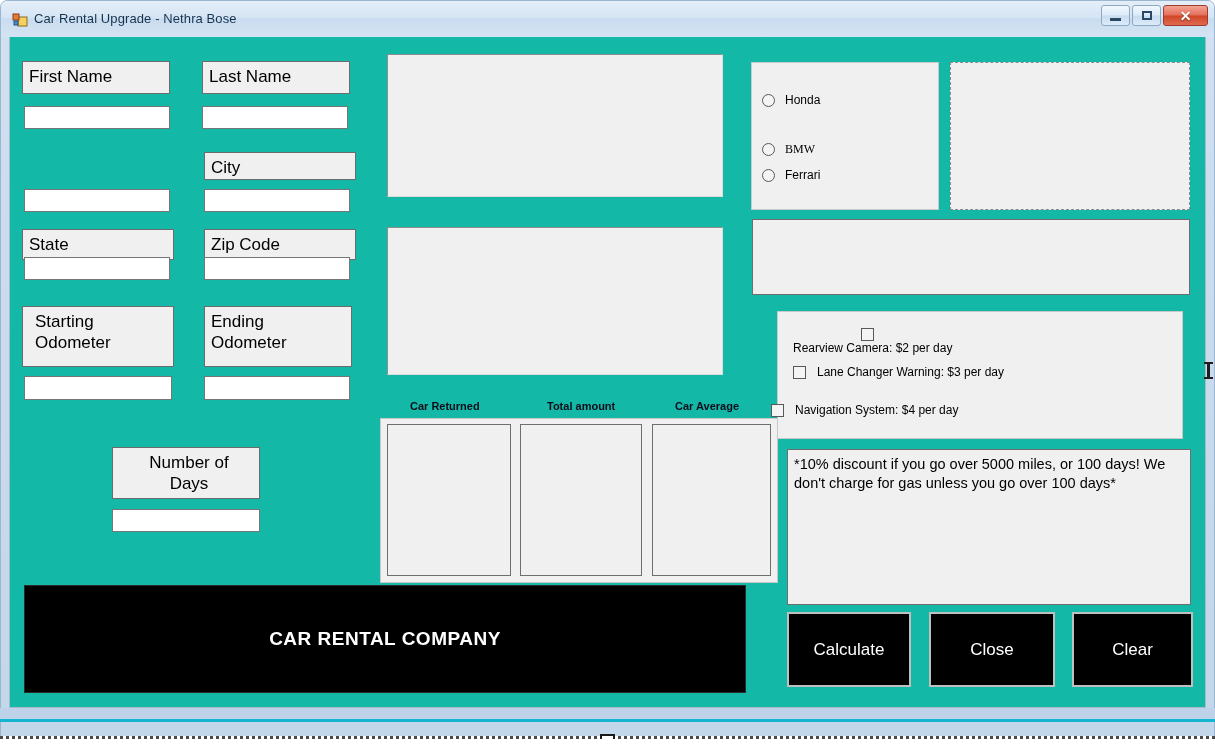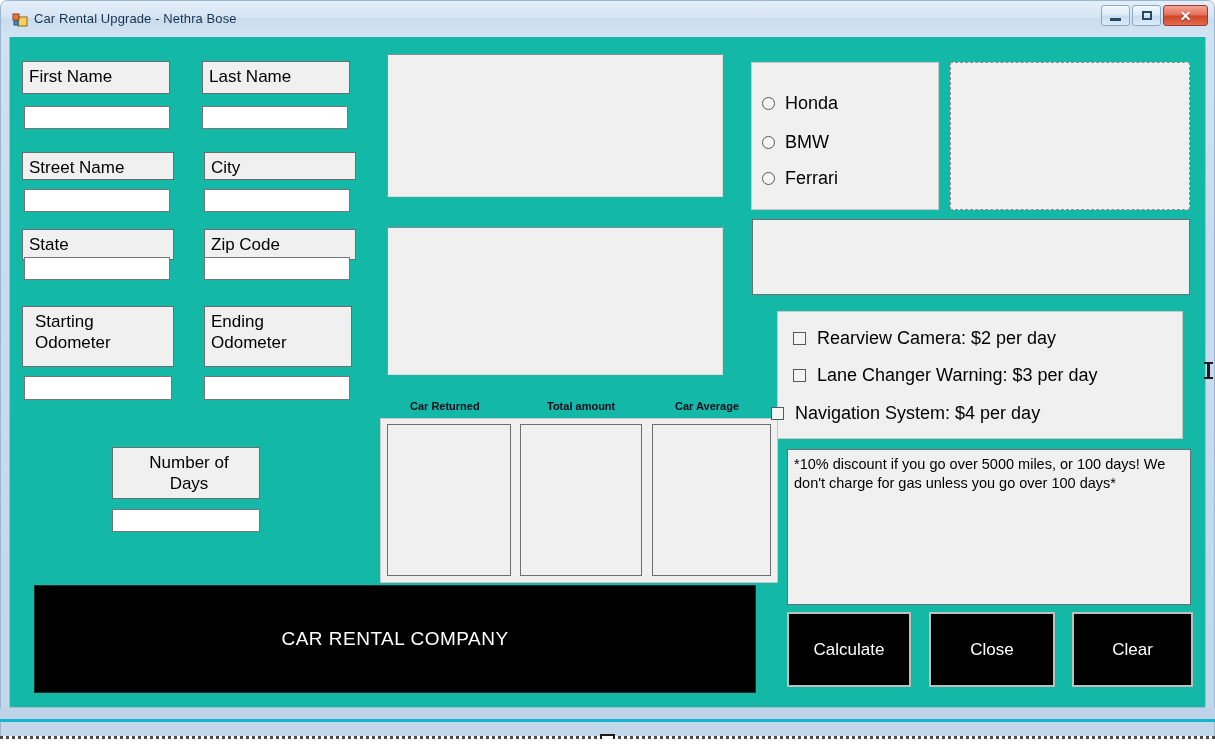--- a/index.html
+++ b/index.html
@@ -188,21 +188,21 @@
     position: absolute;
     box-sizing: border-box;
     background: #eff0ef;
     border: 1px dashed #8a8a8a;
   }
 
   .opt {
     position: absolute;
     display: flex;
     align-items: center;
-    font-size: 18px;
+    font-size: 12px;
     color: #000;
     white-space: nowrap;
   }
   .radio-mark {
     width: 13px; height: 13px;
     border: 1px solid #585858;
     border-radius: 50%;
     background: #f4f4f4;
     margin-right: 10px;
     box-sizing: border-box;
@@ -310,21 +310,20 @@
   </div>
 
   <div id="client">
 
     <div class="lbl-box" style="left:12px; top:24px; width:148px; height:33px;">First Name</div>
     <input class="txt" style="left: 14px; top: 69px; width: 146px; height: 23px;" value="">
 
     <div class="lbl-box" style="left:192px; top:24px; width:148px; height:33px;">Last Name</div>
     <input class="txt" style="left: 192px; top: 69px; width: 146px; height: 23px;" value="">
 
-    <div class="lbl-box" style="left:12px; top:115px; width:152px; height:28px;">Street Name</div>
     <input class="txt" style="left: 14px; top: 152px; width: 146px; height: 23px;" value="">
 
     <div class="lbl-box" style="left:194px; top:115px; width:152px; height:28px;">City</div>
     <input class="txt" style="left: 194px; top: 152px; width: 146px; height: 23px;" value="">
 
     <div class="lbl-box" style="left:12px; top:192px; width:152px; height:31px;">State</div>
     <input class="txt" style="left: 14px; top: 220px; width: 146px; height: 23px;" value="">
 
     <div class="lbl-box" style="left:194px; top:192px; width:152px; height:31px;">Zip Code</div>
     <input class="txt" style="left: 194px; top: 220px; width: 146px; height: 23px;" value="">
@@ -347,44 +346,44 @@
 
     <div class="small-lbl" style="left:400px; top:363px;">Car Returned</div>
     <div class="small-lbl" style="left:537px; top:363px;">Total amount</div>
     <div class="small-lbl" style="left:665px; top:363px;">Car Average</div>
 
     <div class="panel-light" style="left:370px; top:381px; width:398px; height:165px;"></div>
     <div class="panel" style="left:377px; top:387px; width:124px; height:152px;"></div>
     <div class="panel" style="left:510px; top:387px; width:122px; height:152px;"></div>
     <div class="panel" style="left:642px; top:387px; width:119px; height:152px;"></div>
 
-    <div class="banner" style="left:24px; top:548px; width:722px; height:108px;">
+    <div class="banner" style="left:14px; top:548px; width:722px; height:108px;font-weight:bold;">
       <span>CAR RENTAL COMPANY</span>
     </div>
 
     <div class="panel-light" style="left:741px; top:25px; width:188px; height:148px;"></div>
     <div class="opt" style="left:752px; top:56px;">
       <span class="radio-mark"></span>
       <span>Honda</span>
     </div>
-    <div class="opt" style="left:752px; top:95px;">
+    <div class="opt" style="left:752px; top:105px;font-family:Liberation Serif, serif;">
       <span class="radio-mark"></span>
       <span>BMW</span>
     </div>
     <div class="opt" style="left:752px; top:131px;">
       <span class="radio-mark"></span>
       <span>Ferrari</span>
     </div>
 
     <div class="panel-dashed" style="left:940px; top:25px; width:240px; height:148px;"></div>
 
     <div class="panel" style="left:742px; top:182px; width:438px; height:76px;"></div>
 
     <div class="panel-light" style="left:767px; top:274px; width:406px; height:128px;"></div>
-    <div class="opt" style="left:783px; top:291px;">
+    <div class="opt" style="left:783px; top:291px;flex-direction:column;">
       <span class="check-mark"></span>
       <span>Rearview Camera: $2 per day</span>
     </div>
     <div class="opt" style="left:783px; top:328px;">
       <span class="check-mark"></span>
       <span>Lane Changer Warning: $3 per day</span>
     </div>
     <div class="opt" style="left:761px; top:366px;">
       <span class="check-mark"></span>
       <span>Navigation System: $4 per day</span>

